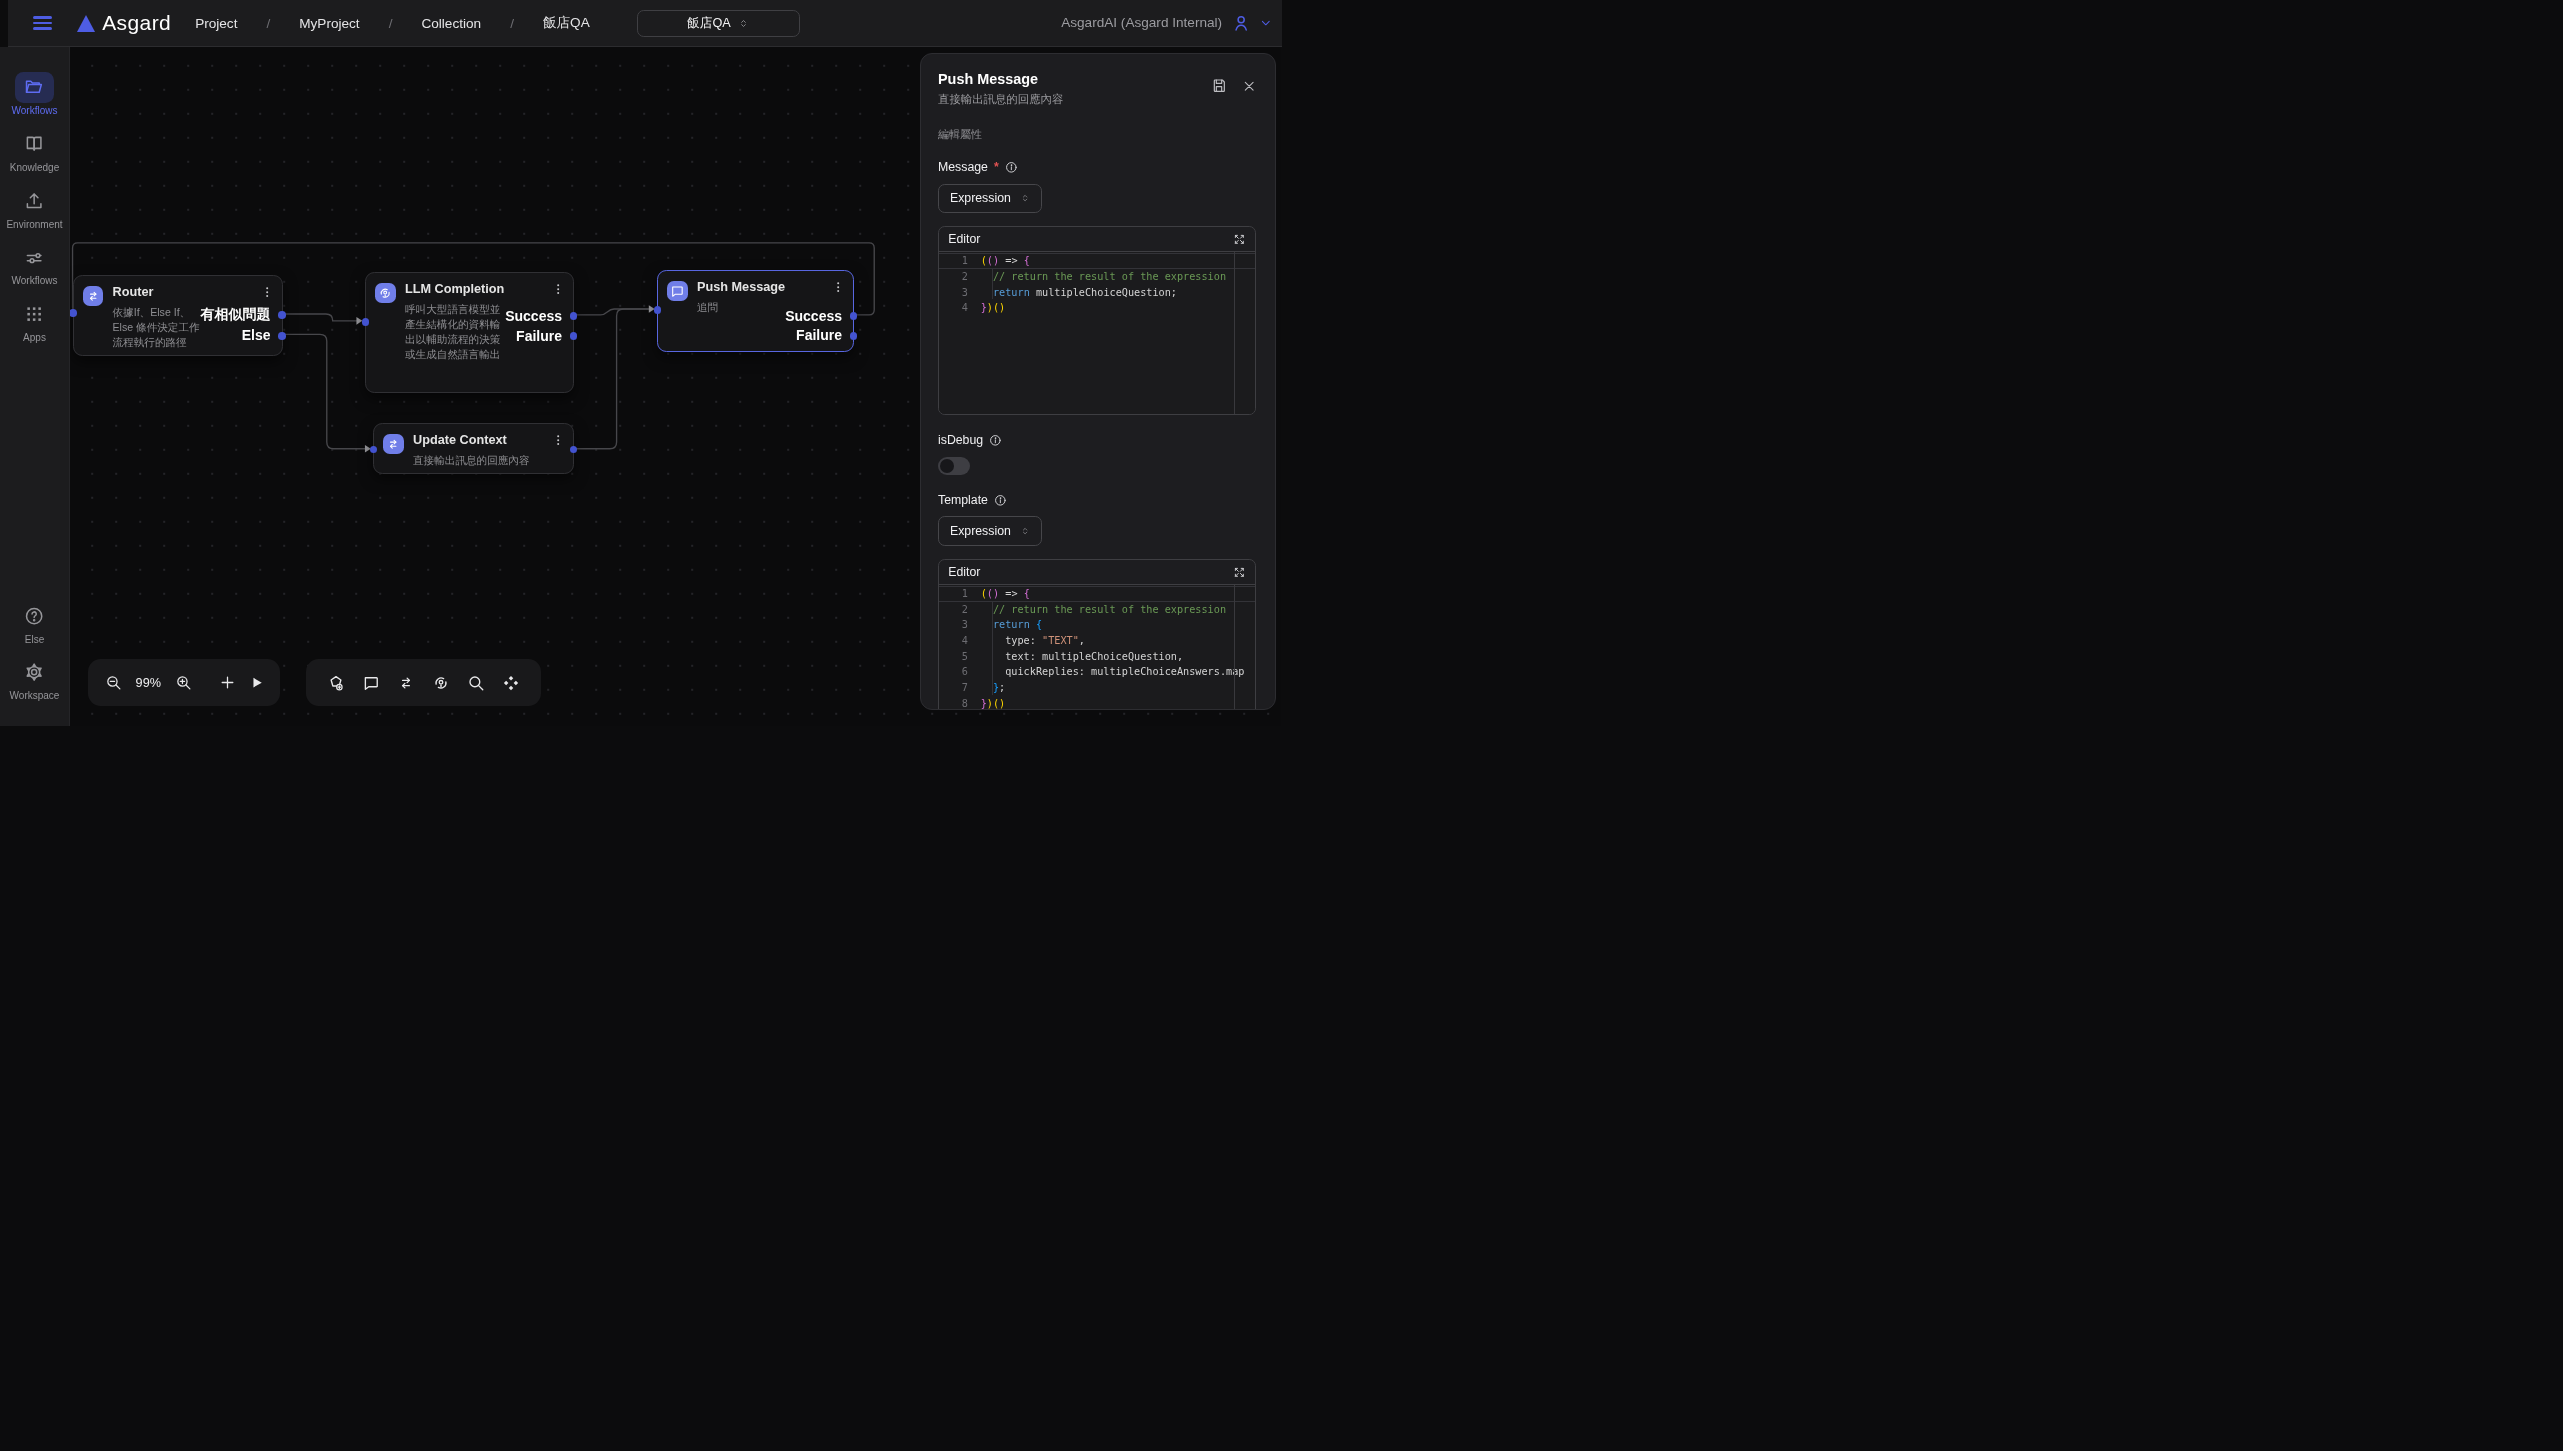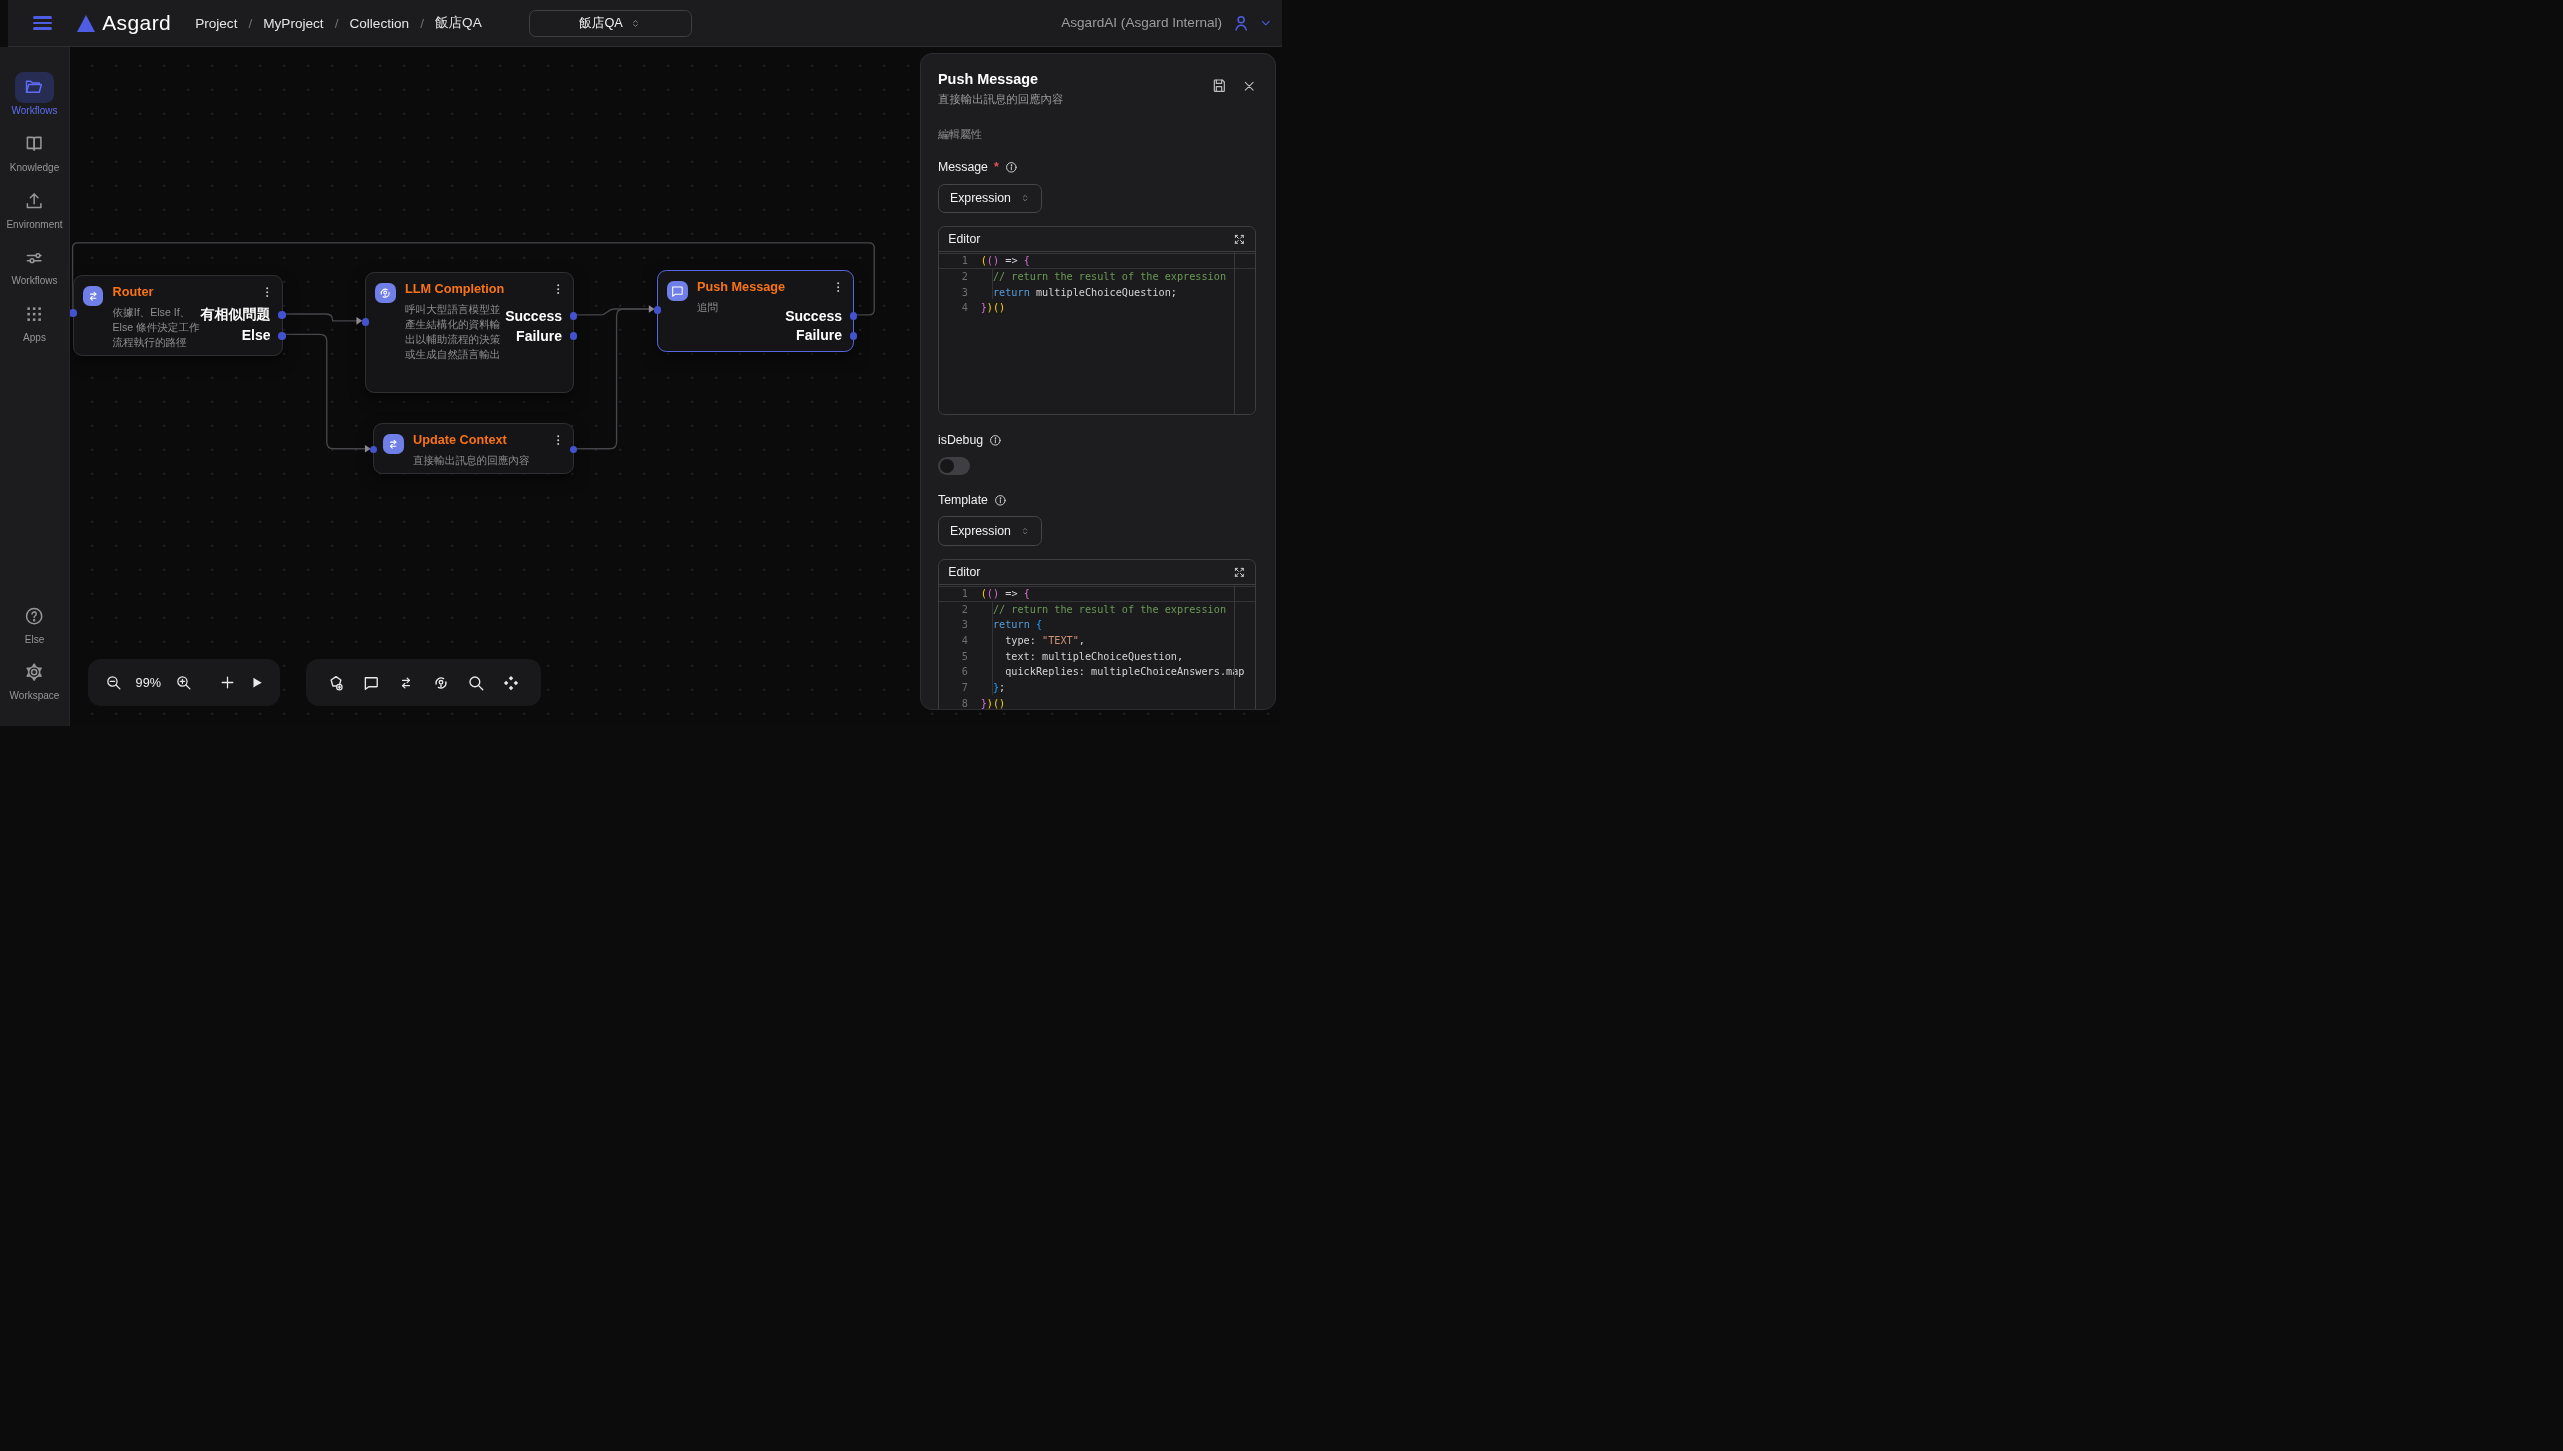--- a/index.html
+++ b/index.html
@@ -7,21 +7,21 @@
   body { font-family:"Liberation Sans", sans-serif; color:#ececee; }
   .app { position:relative; width:1282px; height:726px; overflow:hidden; background:#0c0c0d; }
 
   
   .navbar { position:absolute; left:8px; top:0; width:1282px; height:47px; background:#1c1c1e;
             border-bottom:0.8px solid #2c2c2f; display:flex; align-items:center; z-index:30; }
   .hamburger { width:18.6px; height:13.6px; margin-left:25.4px; display:flex; flex-direction:column; justify-content:space-between; cursor:pointer; }
   .hamburger span { display:block; height:2.5px; border-radius:1.7px; background:#4e5de4; }
   .logo-tri { width:0; height:0; margin-left:25.4px; border-left:9.3px solid transparent; border-right:9.3px solid transparent; border-bottom:17px solid #4e5de4; }
   .brand { font-size:21px; font-weight:500; letter-spacing:0.4px; margin-left:6.8px; color:#fff; }
-  .breadcrumb { display:flex; align-items:center; gap:11px; margin-left:24px; font-size:13.6px; color:#e4e4e6; }
+  .breadcrumb { display:flex; align-items:center; gap:29px; margin-left:24px; font-size:13.6px; color:#e4e4e6; }
   .breadcrumb .sep { color:#6e6e73; }
   .breadcrumb .crumb { cursor:pointer; }
   .wf-select { margin-left:47px; width:163px; height:27px; border:0.8px solid #3f3f43; border-radius:6.8px;
                display:flex; align-items:center; justify-content:center; gap:7.6px; font-size:12.7px; color:#f2f2f4; cursor:pointer; background:#1c1c1e; }
   .nav-right { margin-left:auto; margin-right:17px; display:flex; align-items:center; gap:8.5px; }
   .account-name { font-size:13.6px; color:#9c9ca1; }
   .icon { display:inline-flex; align-items:center; justify-content:center; }
 
   
   .sidebar { position:absolute; left:0; top:47px; width:70px; height:679px; background:#1c1c1e;
@@ -41,21 +41,21 @@
             background-size:24px 24px; background-position:10.2px 6.8px; overflow:hidden; }
   svg.edges { position:absolute; left:0; top:0; width:1211px; height:679px; z-index:1; }
   svg.edges path { fill:none; stroke:#47474b; stroke-width:1.6; }
   svg.edges polygon { fill:#98989c; }
 
   .node { position:absolute; background:#151517; border:0.8px solid #303034; border-radius:9.3px;
           box-shadow:0 5.1px 13.6px rgba(0,0,0,.5); z-index:5; cursor:pointer; }
   .node.selected { border-color:#5866e0; }
   .node .nicon { position:absolute; left:9.3px; top:10.2px; width:20.3px; height:20.3px; border-radius:6.8px;
                  background:#707ee8; color:#fff; display:flex; align-items:center; justify-content:center; }
-  .node .ntitle { position:absolute; left:39px; top:9.3px; font-size:12.7px; font-weight:600; color:#f97316; }
+  .node .ntitle { position:absolute; left:39px; top:9.3px; font-size:12.7px; font-weight:600; color:#e5e5e5; }
   .node .ndesc { position:absolute; left:39px; top:29px; font-size:10.6px; line-height:15px; color:#8e8e92; }
   .node .kebab { position:absolute; right:7.6px; top:9.3px; color:#c8c8cc; cursor:pointer; }
   .port { position:absolute; width:7.6px; height:7.6px; border-radius:50%; background:#4353d0; z-index:6; }
   .port-label { position:absolute; right:11px; font-size:14px; font-weight:700; color:#fff; transform:translateY(-50%); white-space:nowrap; }
 
   
   .cbar { position:absolute; height:47px; background:#19191b; border-radius:12.7px; display:flex; align-items:center; z-index:10; color:#e8e8ea; }
   .cbar1 { left:18px; top:612px; width:192px; padding:0 17px; gap:13.6px; }
   .cbar2 { left:236px; top:612px; width:235px; justify-content:space-around; padding:0 12px; }
   .cbar .zoomtxt { font-size:12.7px; color:#f0f0f2; }

